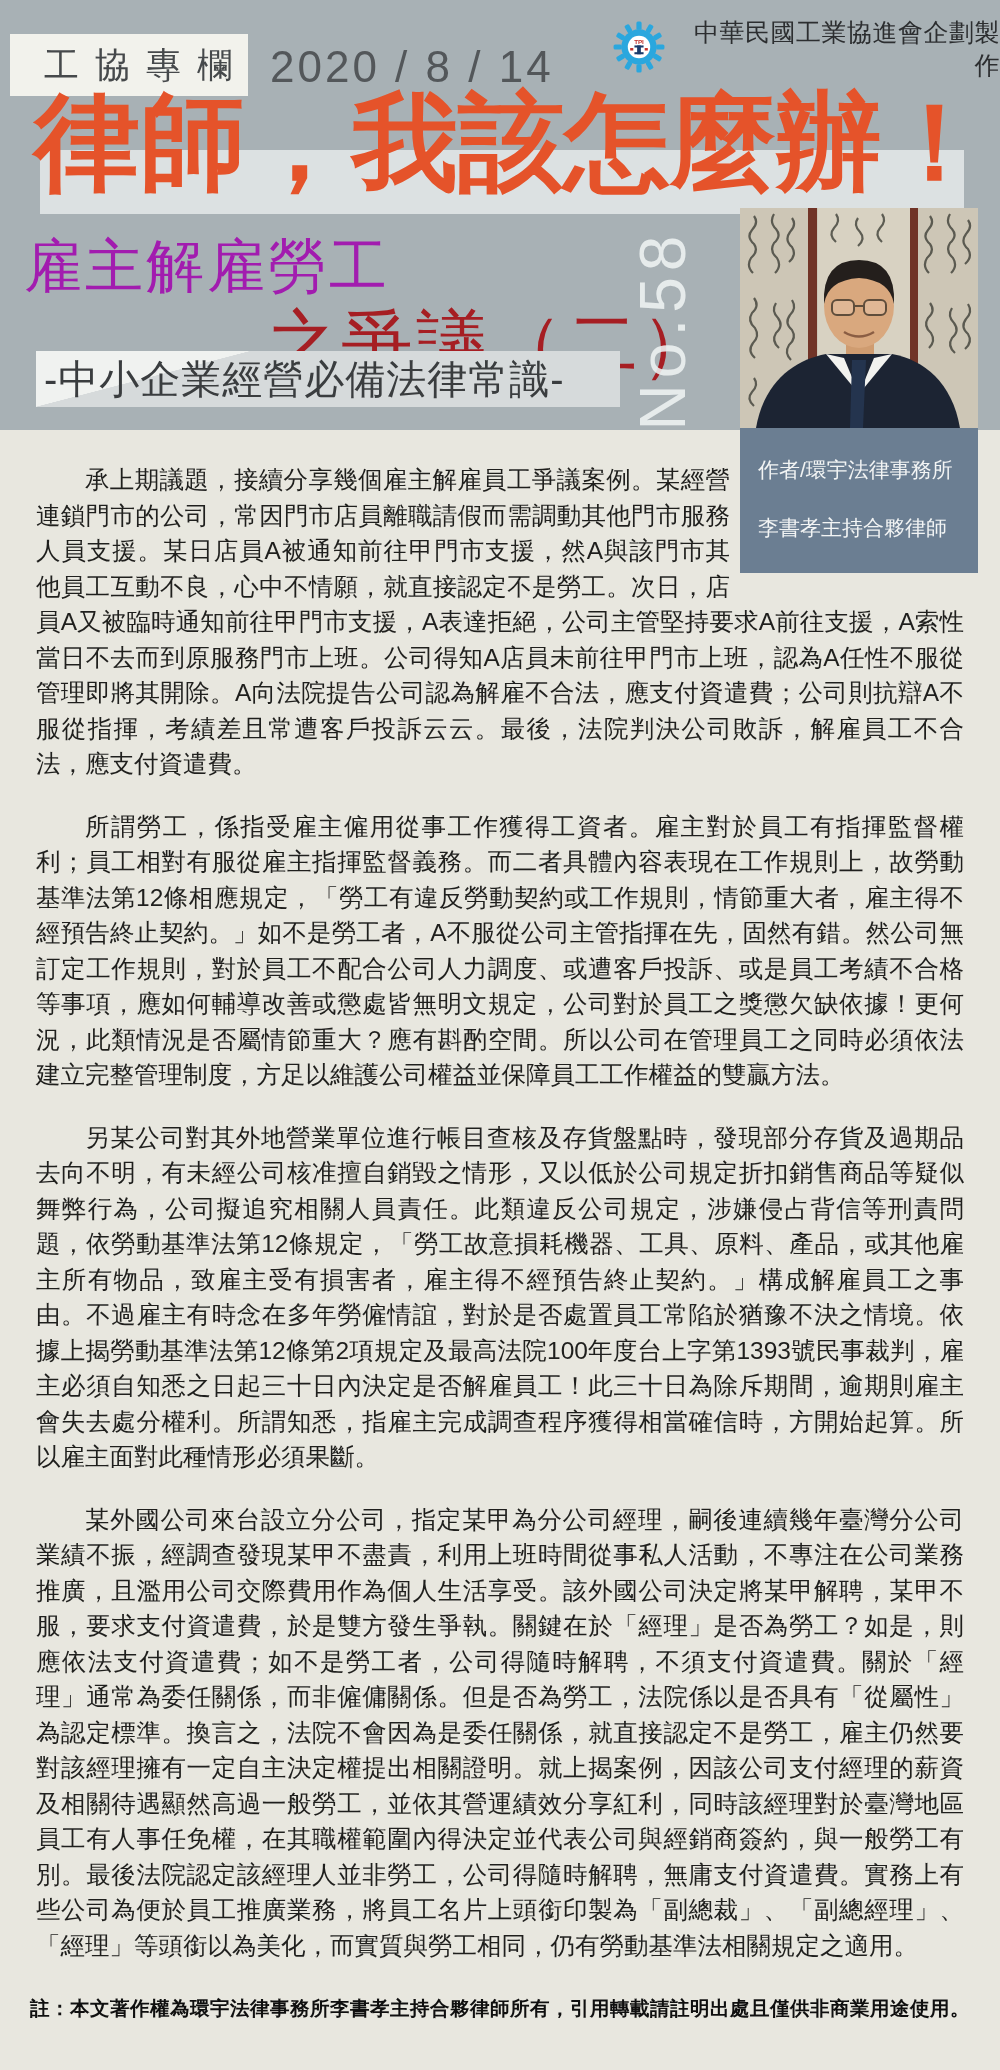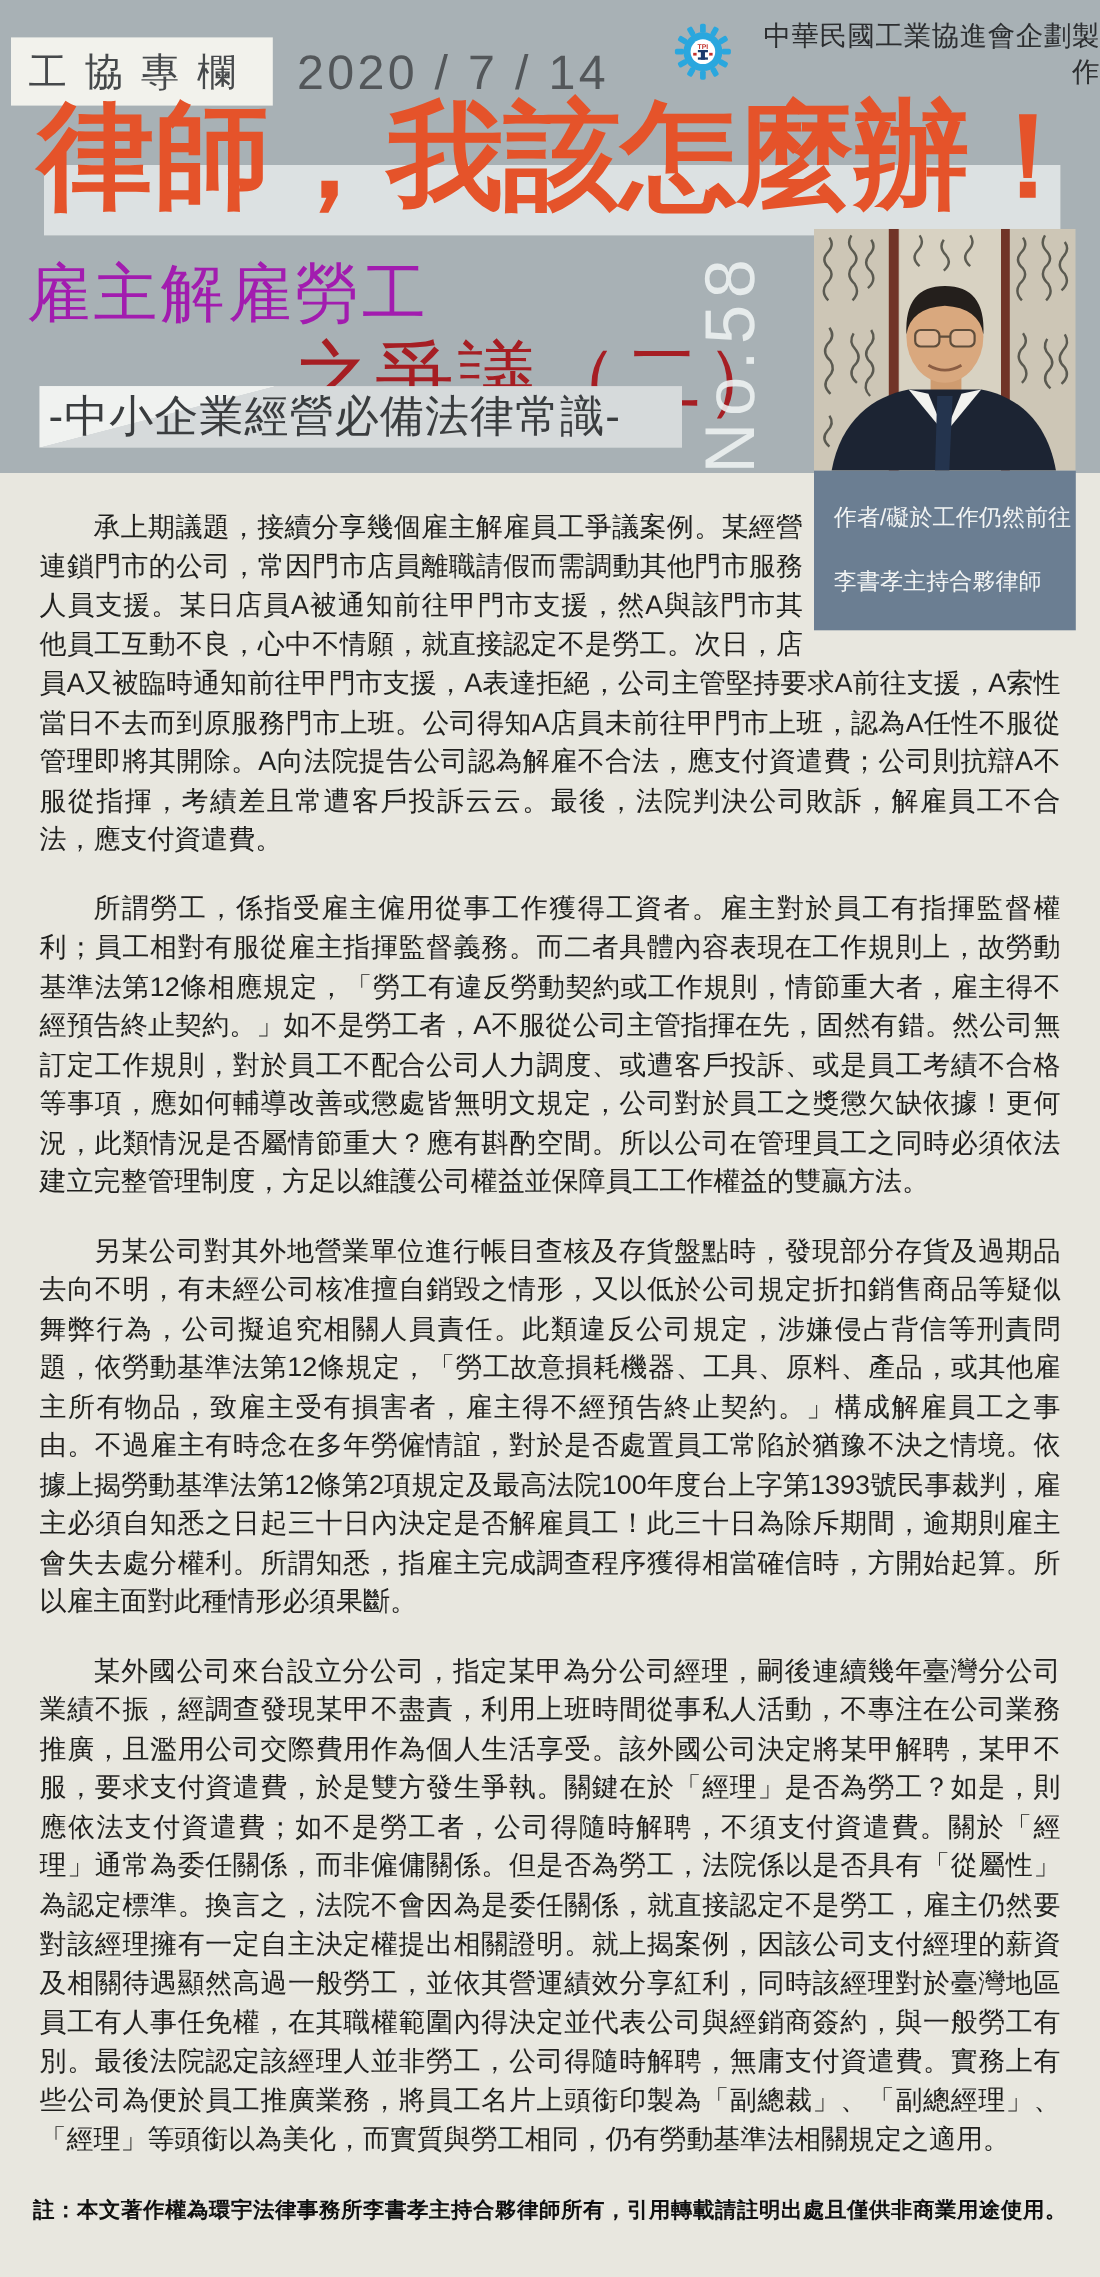--- a/index.html
+++ b/index.html
@@ -2,21 +2,21 @@
 <html><head>
 <meta charset="utf-8">
 <style>
   html,body{margin:0;padding:0;}
   body{font-family:"Liberation Sans", sans-serif;}
   .page{position:relative;width:1000px;height:2070px;background:#e8e7df;overflow:hidden;margin:0 auto;}
 
   
   .header-bg{position:absolute;left:0;top:0;width:1000px;height:430px;background:#a8b1b5;}
   .col-box{position:absolute;left:10px;top:34px;width:238px;height:62px;background:#f2f2ec;
-           display:flex;align-items:center;justify-content:flex-start;}
+           display:flex;align-items:center;justify-content:flex-end;}
   .col-box span{font-size:35px;color:#46494b;letter-spacing:16px;padding-left:16px;}
   .date-txt{position:absolute;left:270px;top:42px;font-size:44px;color:#53575a;letter-spacing:3px;}
   .org{position:absolute;left:612px;top:16px;display:flex;align-items:center;text-align:right;}
   .org-label{font-size:25px;color:#2c2e30;margin-left:8px;letter-spacing:0.5px;}
 
   
   .title-band{position:absolute;left:40px;top:150px;width:924px;height:64px;background:#dce1e2;}
   .main-title{position:absolute;left:34px;top:84px;width:980px;font-size:106px;line-height:1.1;
               font-weight:bold;color:#e5532a;white-space:nowrap;letter-spacing:0;}
   .sub1{position:absolute;left:24px;top:228px;font-size:58px;color:#a21caf;font-weight:500;letter-spacing:3px;}
@@ -53,21 +53,21 @@
 <body>
 
 <div class="page">
 
   <div class="header-bg"></div>
 
   <div class="col-box">
     <span>工協專欄</span>
   </div>
 
-  <div class="date-txt">2020 / 7 / 14</div>
+  <div class="date-txt">2020 / 8 / 14</div>
 
   <div class="org">
     <span>
       <svg width="54" height="54" viewBox="0 0 52 52">
         <g fill="#2aa7de">
           <circle cx="26" cy="26" r="17"></circle>
           <g>
             <rect x="23.5" y="1.5" width="5" height="8" rx="1.5"></rect>
             <rect x="23.5" y="1.5" width="5" height="8" rx="1.5" transform="rotate(30 26 26)"></rect>
             <rect x="23.5" y="1.5" width="5" height="8" rx="1.5" transform="rotate(60 26 26)"></rect>
@@ -136,21 +136,21 @@
       <ellipse cx="119" cy="98" rx="35" ry="42" fill="#d9a87e"></ellipse>
       <path d="M84,96 Q82,52 119,52 Q156,52 154,96 Q150,72 119,70 Q88,72 84,96 Z" fill="#241f1c"></path>
       <rect x="92" y="92" width="22" height="15" rx="5" fill="rgba(255,255,255,0.18)" stroke="#5f4d3b" stroke-width="2"></rect>
       <rect x="124" y="92" width="22" height="15" rx="5" fill="rgba(255,255,255,0.18)" stroke="#5f4d3b" stroke-width="2"></rect>
       <line x1="114" y1="98" x2="124" y2="98" stroke="#5f4d3b" stroke-width="2"></line>
       <path d="M104,124 Q119,133 134,124" stroke="#8a5d43" stroke-width="2.5" fill="none"></path>
     </svg>
   </div>
 
   <div class="author-box">
-    <div class="author-line1">作者/礙於工作仍然前往</div>
+    <div class="author-line1">作者/環宇法律事務所</div>
     <div class="author-line2">李書孝主持合夥律師</div>
   </div>
 
   <div class="body-text">
     <div class="wrap-spacer"></div>
     <p>承上期議題，接續分享幾個雇主解雇員工爭議案例。某經營連鎖門市的公司，常因門市店員離職請假而需調動其他門市服務人員支援。某日店員A被通知前往甲門市支援，然A與該門市其他員工互動不良，心中不情願，就直接認定不是勞工。次日，店員A又被臨時通知前往甲門市支援，A表達拒絕，公司主管堅持要求A前往支援，A索性當日不去而到原服務門市上班。公司得知A店員未前往甲門市上班，認為A任性不服從管理即將其開除。A向法院提告公司認為解雇不合法，應支付資遣費；公司則抗辯A不服從指揮，考績差且常遭客戶投訴云云。最後，法院判決公司敗訴，解雇員工不合法，應支付資遣費。</p>
     <p>所謂勞工，係指受雇主僱用從事工作獲得工資者。雇主對於員工有指揮監督權利；員工相對有服從雇主指揮監督義務。而二者具體內容表現在工作規則上，故勞動基準法第12條相應規定，「勞工有違反勞動契約或工作規則，情節重大者，雇主得不經預告終止契約。」如不是勞工者，A不服從公司主管指揮在先，固然有錯。然公司無訂定工作規則，對於員工不配合公司人力調度、或遭客戶投訴、或是員工考績不合格等事項，應如何輔導改善或懲處皆無明文規定，公司對於員工之獎懲欠缺依據！更何況，此類情況是否屬情節重大？應有斟酌空間。所以公司在管理員工之同時必須依法建立完整管理制度，方足以維護公司權益並保障員工工作權益的雙贏方法。</p>
     <p>另某公司對其外地營業單位進行帳目查核及存貨盤點時，發現部分存貨及過期品去向不明，有未經公司核准擅自銷毀之情形，又以低於公司規定折扣銷售商品等疑似舞弊行為，公司擬追究相關人員責任。此類違反公司規定，涉嫌侵占背信等刑責問題，依勞動基準法第12條規定，「勞工故意損耗機器、工具、原料、產品，或其他雇主所有物品，致雇主受有損害者，雇主得不經預告終止契約。」構成解雇員工之事由。不過雇主有時念在多年勞僱情誼，對於是否處置員工常陷於猶豫不決之情境。依據上揭勞動基準法第12條第2項規定及最高法院100年度台上字第1393號民事裁判，雇主必須自知悉之日起三十日內決定是否解雇員工！此三十日為除斥期間，逾期則雇主會失去處分權利。所謂知悉，指雇主完成調查程序獲得相當確信時，方開始起算。所以雇主面對此種情形必須果斷。</p>
     <p>某外國公司來台設立分公司，指定某甲為分公司經理，嗣後連續幾年臺灣分公司業績不振，經調查發現某甲不盡責，利用上班時間從事私人活動，不專注在公司業務推廣，且濫用公司交際費用作為個人生活享受。該外國公司決定將某甲解聘，某甲不服，要求支付資遣費，於是雙方發生爭執。關鍵在於「經理」是否為勞工？如是，則應依法支付資遣費；如不是勞工者，公司得隨時解聘，不須支付資遣費。關於「經理」通常為委任關係，而非僱傭關係。但是否為勞工，法院係以是否具有「從屬性」為認定標準。換言之，法院不會因為是委任關係，就直接認定不是勞工，雇主仍然要對該經理擁有一定自主決定權提出相關證明。就上揭案例，因該公司支付經理的薪資及相關待遇顯然高過一般勞工，並依其營運績效分享紅利，同時該經理對於臺灣地區員工有人事任免權，在其職權範圍內得決定並代表公司與經銷商簽約，與一般勞工有別。最後法院認定該經理人並非勞工，公司得隨時解聘，無庸支付資遣費。實務上有些公司為便於員工推廣業務，將員工名片上頭銜印製為「副總裁」、「副總經理」、「經理」等頭銜以為美化，而實質與勞工相同，仍有勞動基準法相關規定之適用。</p>
   </div>

